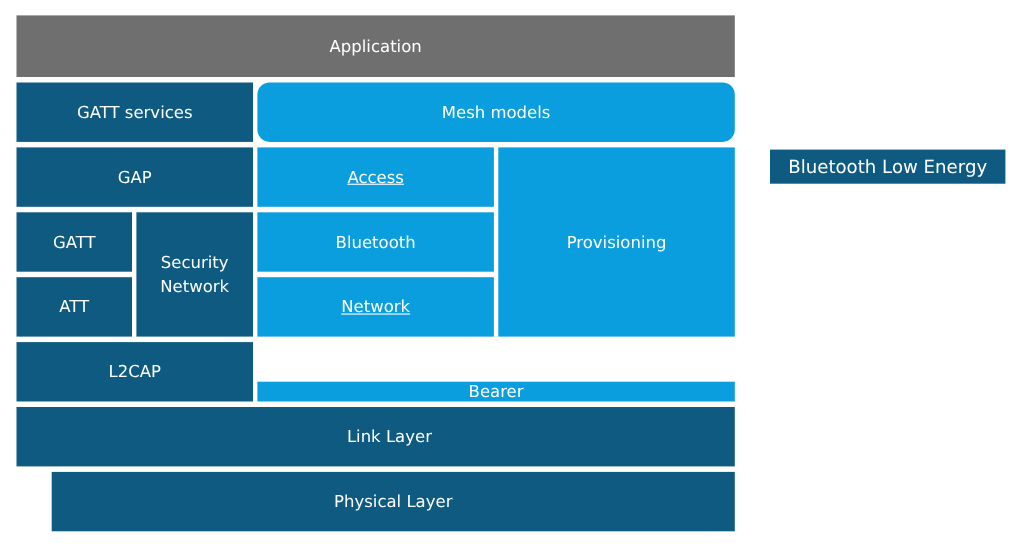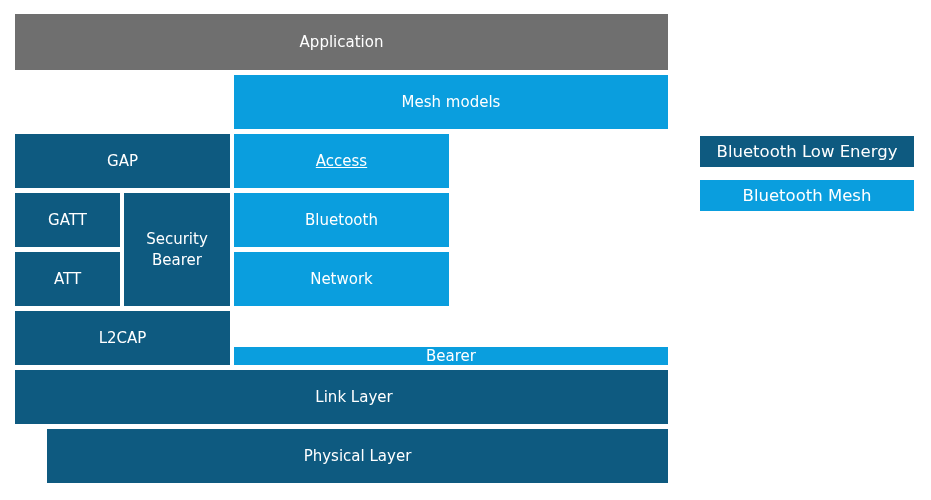--- a/index.html
+++ b/index.html
@@ -41,85 +41,86 @@
     line-height: 1.4;
     text-align: center;
     white-space: pre-line;
   }
   .dark  { background: var(--ble); }
   .light { background: var(--mesh); }
   .gray  { background: var(--app); }
 
   .b-application    { grid-column: 1 / 5; grid-row: 1; }
   .b-gatt-services  { grid-column: 1 / 3; grid-row: 2; }
-  .b-mesh-models    { grid-column: 3 / 5; grid-row: 2; }
+  .b-mesh-models    { grid-column: 3 / 5; grid-row: 2; border-radius: 11px; }
   .b-gap            { grid-column: 1 / 3; grid-row: 3; }
   .b-access         { grid-column: 3;     grid-row: 3; text-decoration: underline; }
   .b-provisioning   { grid-column: 4;     grid-row: 3 / 6; }
   .b-gatt           { grid-column: 1;     grid-row: 4; }
   .b-security       { grid-column: 2;     grid-row: 4 / 6; padding: 0 6px; }
   .b-transport      { grid-column: 3;     grid-row: 4; }
   .b-att            { grid-column: 1;     grid-row: 5; }
-  .b-network        { grid-column: 3;     grid-row: 5; }
+  .b-network        { grid-column: 3;     grid-row: 5; text-decoration: underline; }
   .b-l2cap          { grid-column: 1 / 3; grid-row: 6; }
   .b-bearer         { grid-column: 3 / 5; grid-row: 6; margin-top: 36px; }
   .b-link-layer     { grid-column: 1 / 5; grid-row: 7; padding-left: 25px; }
   .b-physical-layer { grid-column: 1 / 5; grid-row: 8; margin-left: 32px; }
 
   .legend {
     position: absolute;
     left: 700px;
     top: 136px;
     width: 214px;
     display: flex;
     flex-direction: column;
-    gap: 13px;
+    gap: 0;
   }
   .legend-item {
     height: 31px;
     display: flex;
     align-items: center;
     justify-content: center;
     color: var(--text);
     font-size: 16.5px;
   }
 </style>
 </head>
 <body>
 
 <div class="stage">
 
   <div class="grid">
     <div class="block gray b-application">Application</div>
 
+    <div class="block dark b-gatt-services">GATT services</div>
 
     <div class="block light b-mesh-models">Mesh models</div>
 
     <div class="block dark b-gap">GAP</div>
 
     <div class="block light b-access">Access</div>
 
+    <div class="block light b-provisioning">Provisioning</div>
 
     <div class="block dark b-gatt">GATT</div>
 
-    <div class="block dark b-security">Security Bearer</div>
+    <div class="block dark b-security">Security Network</div>
 
     <div class="block light b-transport">Bluetooth</div>
 
     <div class="block dark b-att">ATT</div>
 
     <div class="block light b-network">Network</div>
 
     <div class="block dark b-l2cap">L2CAP</div>
 
     <div class="block light b-bearer">Bearer</div>
 
     <div class="block dark b-link-layer">Link Layer</div>
 
     <div class="block dark b-physical-layer">Physical Layer</div>
   </div>
 
   <div class="legend">
     <div class="legend-item dark">Bluetooth Low Energy</div>
-    <div class="legend-item light">Bluetooth Mesh</div>
   </div>
 
 </div>
 
 </body></html>

